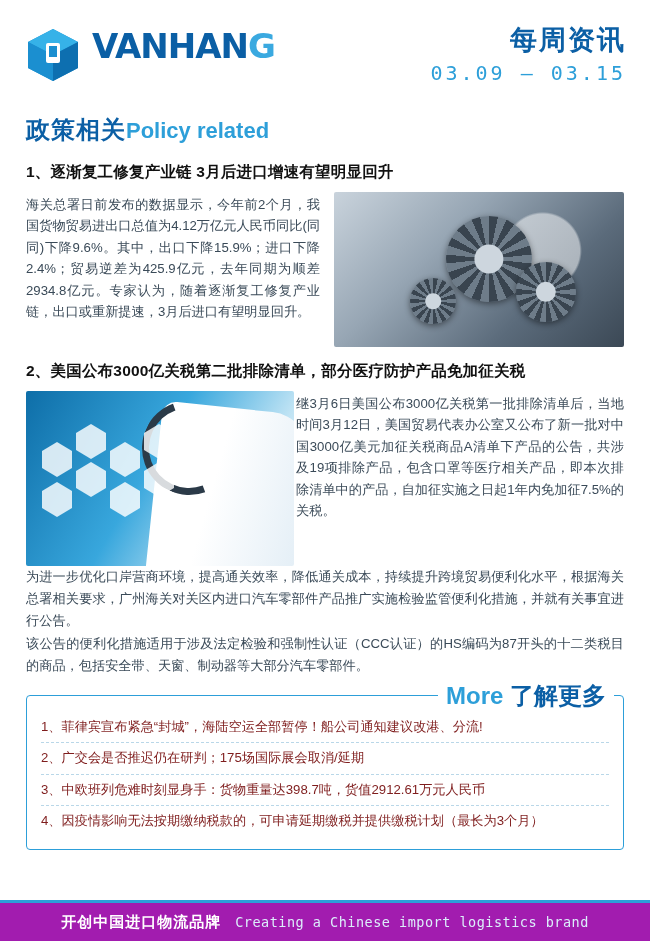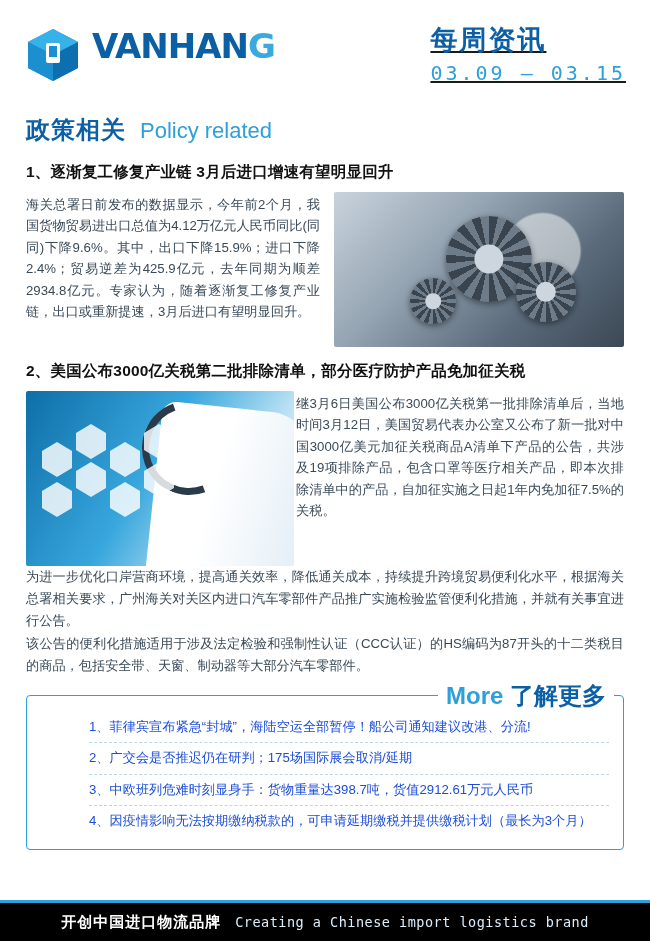--- a/index.html
+++ b/index.html
@@ -24,36 +24,36 @@
   .brand{display:flex;align-items:flex-start;gap:10px;}
   .logo-mark{width:58px;height:58px;position:relative;}
   .brand-text{
     font-size:34px;
     font-weight:bold;
     letter-spacing:-1px;
     color:#0b5fa5;
     font-family:"DejaVu Sans",sans-serif;
   }
   .brand-text .g{color:#3aa9e0;}
-  .header-right{text-align:left;line-height:1.15;text-decoration:underline;}
+  .header-right{text-align:right;line-height:1.15;}
   .hr-title{
     font-size:27px;font-weight:bold;color:#0b5fa5;letter-spacing:2px;
   }
   .hr-date{
     margin-top:6px;
     font-size:20px;color:#2d9fd9;letter-spacing:3px;
     font-family:"DejaVu Sans Mono","Liberation Mono",monospace;
   }
   
   .section-title{
     padding:4px 26px 2px 26px;
-    display:flex;align-items:baseline;gap:14px;
+    display:flex;align-items:baseline;
   }
   .st-cn{font-size:24px;font-weight:bold;color:#0b5fa5;letter-spacing:1px;}
-  .st-en{font-size:22px;color:#2d9fd9;font-weight:normal;}
+  .st-en{font-size:22px;color:#2d9fd9;font-weight:bold;}
   
   .content{padding:0 26px;box-sizing:border-box;}
   .art-title{
     font-size:15.5px;font-weight:bold;color:#111;
     margin:14px 0 9px 0;letter-spacing:0.2px;
   }
   .art-body{
     font-size:13.2px;line-height:1.62;color:#3a4a58;text-align:justify;
   }
   .art1{display:flex;gap:14px;align-items:flex-start;}
@@ -112,28 +112,28 @@
   .more-head{
     position:absolute;right:10px;top:-15px;background:#fff;padding:0 8px;
     font-size:24px;font-weight:bold;color:#2d9fd9;white-space:nowrap;
   }
   .more-head .cn{color:#0b5fa5;}
   .more-box{
     border:1.5px solid #2d9fd9;border-radius:4px;
     padding:16px 14px 12px 14px;
   }
   .more-item{
-    font-size:13.2px;line-height:1.55;color:#1d4ed8;
-    padding:5px 0;border-bottom:1px dashed #b9d7e8;margin-left:48px;
+    font-size:13.2px;line-height:1.55;color:#7f1d1d;
+    padding:5px 0;border-bottom:1px dashed #b9d7e8;
   }
   .more-item:last-child{border-bottom:none;}
   
   .footer{
     position:absolute;left:0;bottom:0;width:650px;height:38px;
-    background:#000000;color:#ffffff;
+    background:#a21caf;color:#ffffff;
     display:flex;align-items:center;justify-content:center;gap:14px;
   }
   .f-cn{font-size:15px;font-weight:bold;letter-spacing:1px;}
   .f-en{font-size:13.5px;letter-spacing:0.5px;color:#dceefb;font-family:"DejaVu Sans Mono","Liberation Mono",monospace;}
   .footer-line{
     position:absolute;left:0;bottom:38px;width:650px;height:3px;background:#2d9fd9;
   }
 </style>
 </head>
 <body>

